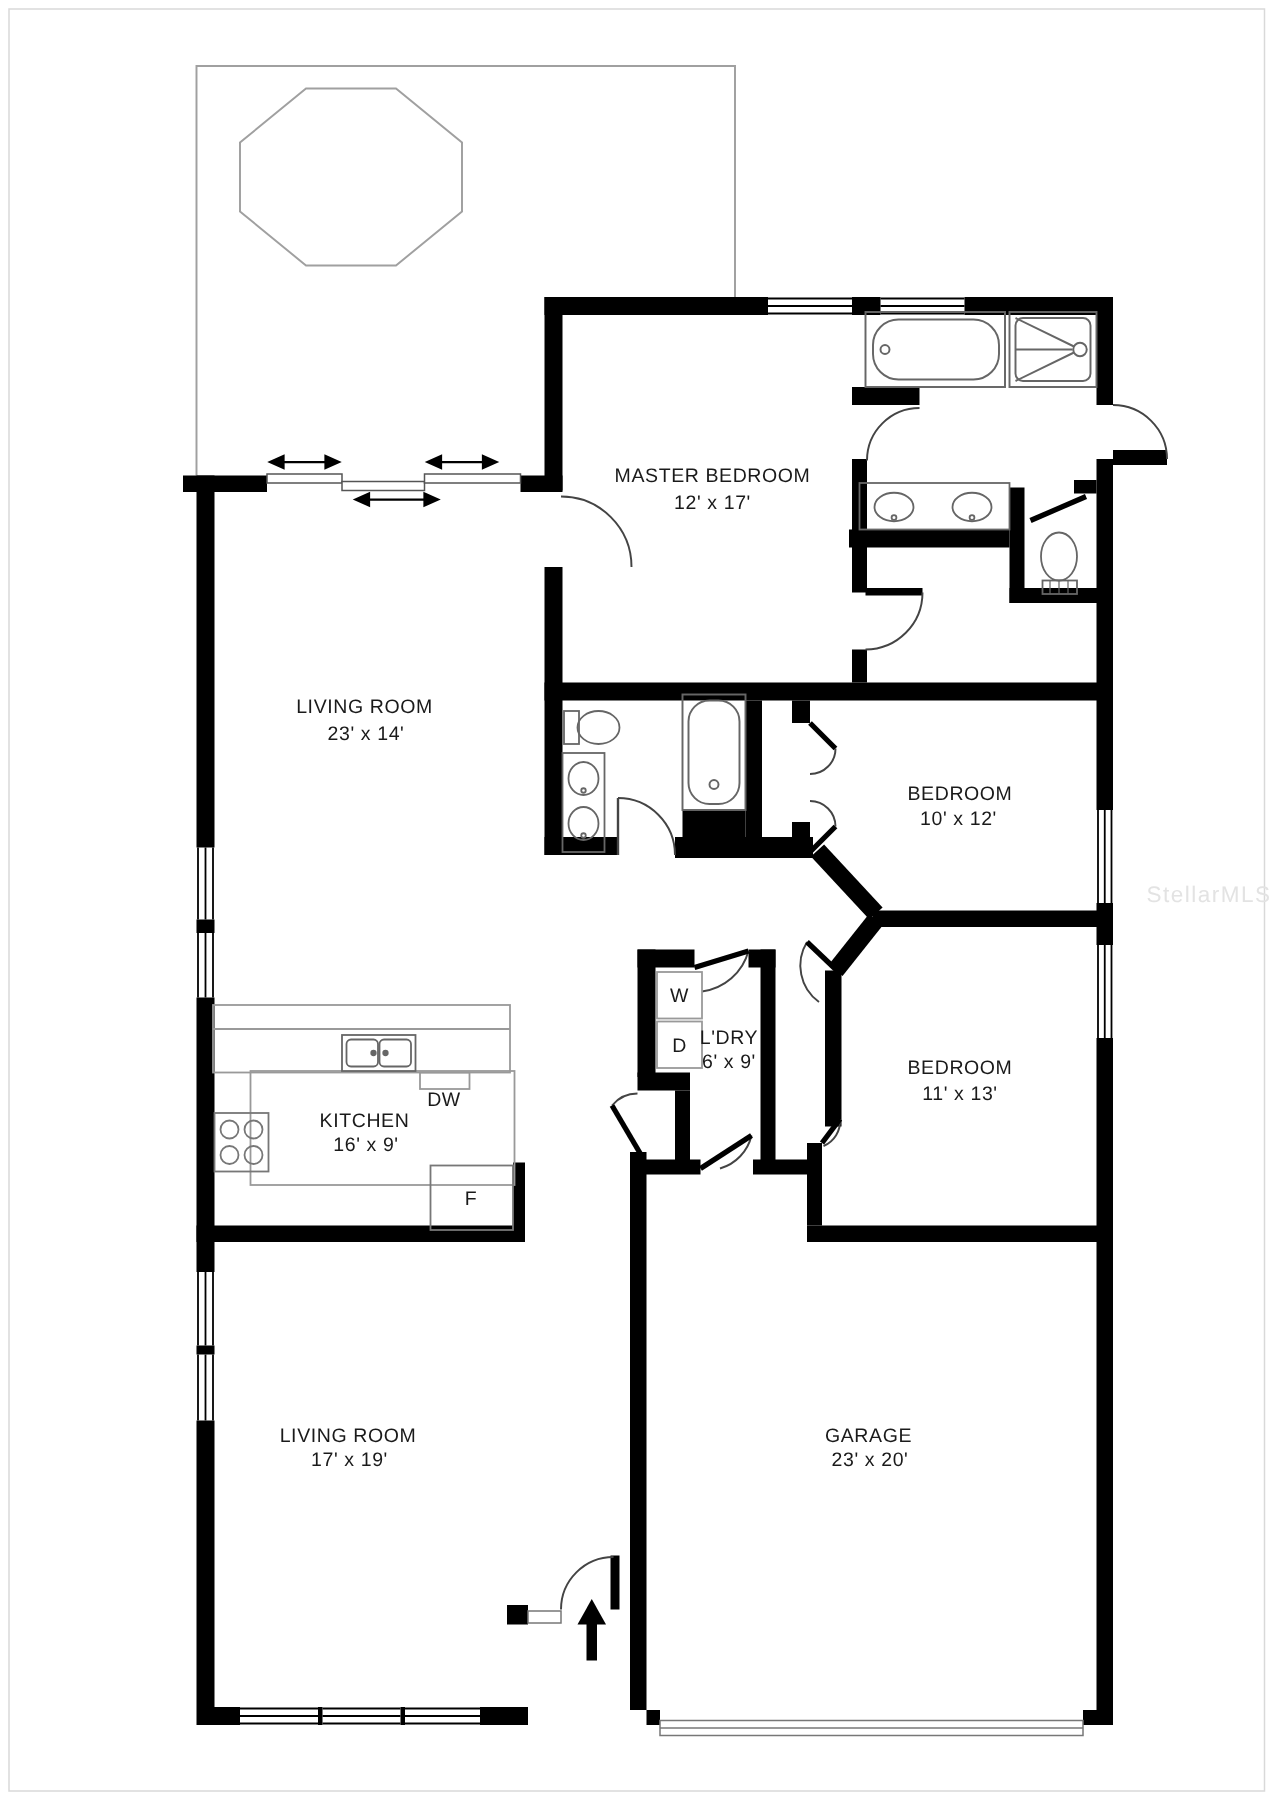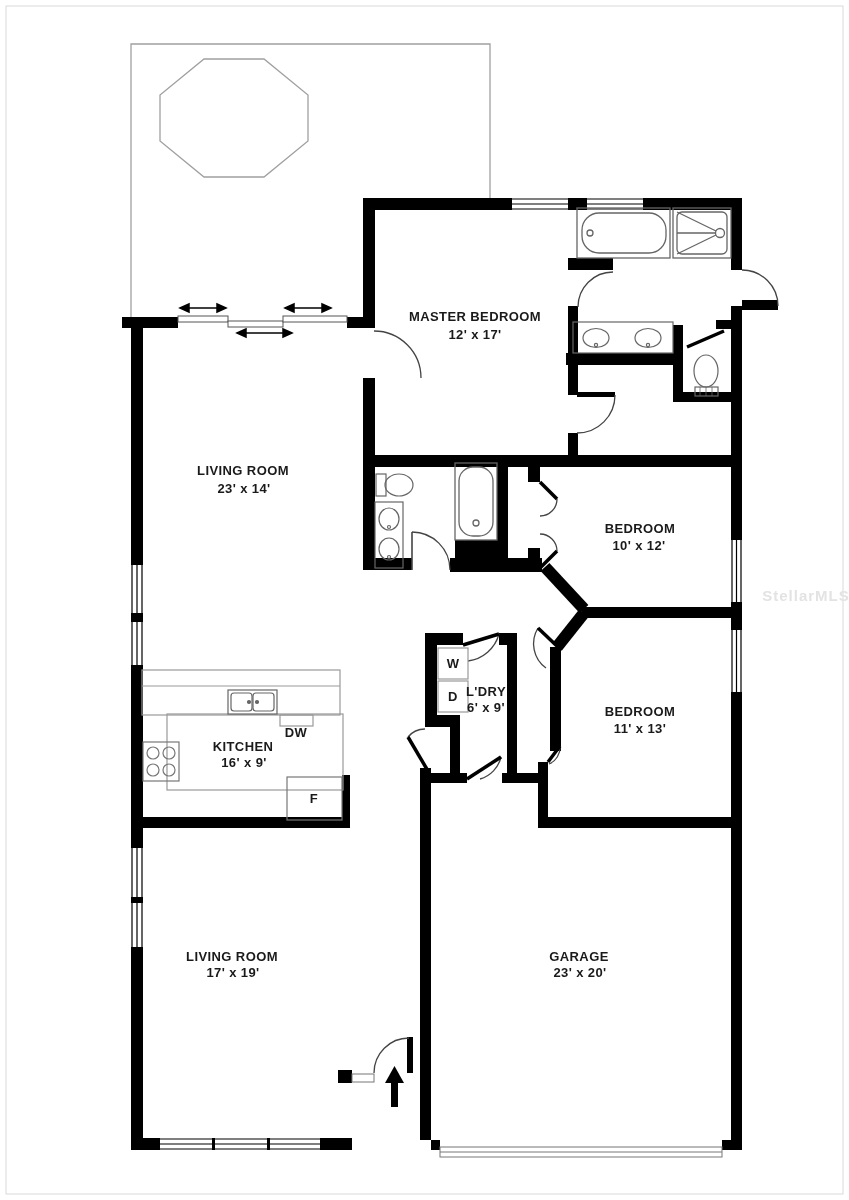--- a/index.html
+++ b/index.html
@@ -1,17 +1,17 @@
 <!DOCTYPE html>
 <html><head>
 <meta charset="utf-8">
 <style>
   html,body{margin:0;padding:0;background:#fff;}
   .page{position:relative;width:849px;height:1200px;background:#ffffff;overflow:hidden;
-        font-family:"Liberation Sans", sans-serif;font-weight:bold;}
+        font-family:"Liberation Sans", sans-serif;}
   svg text{font-family:"Liberation Sans", sans-serif;fill:#1a1a1a;letter-spacing:0.4px;}
   text.room{font-size:13px;}
   text.appl{font-size:13px;}
   text.wm{font-size:15px;fill:#e3e3e3;letter-spacing:1px;}
 </style>
 </head>
 <body>
 
 <div class="page">
 <svg width="849" height="1200" viewBox="0 0 849 1200" xmlns="http://www.w3.org/2000/svg">

